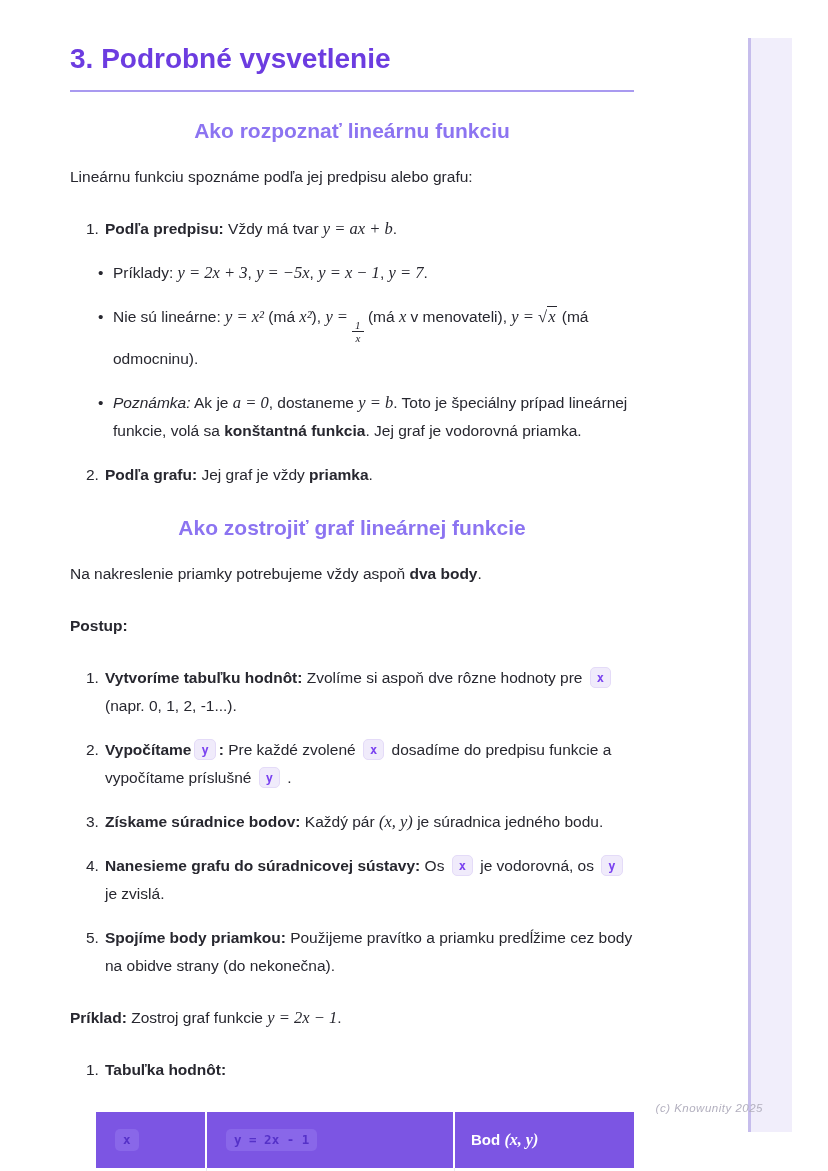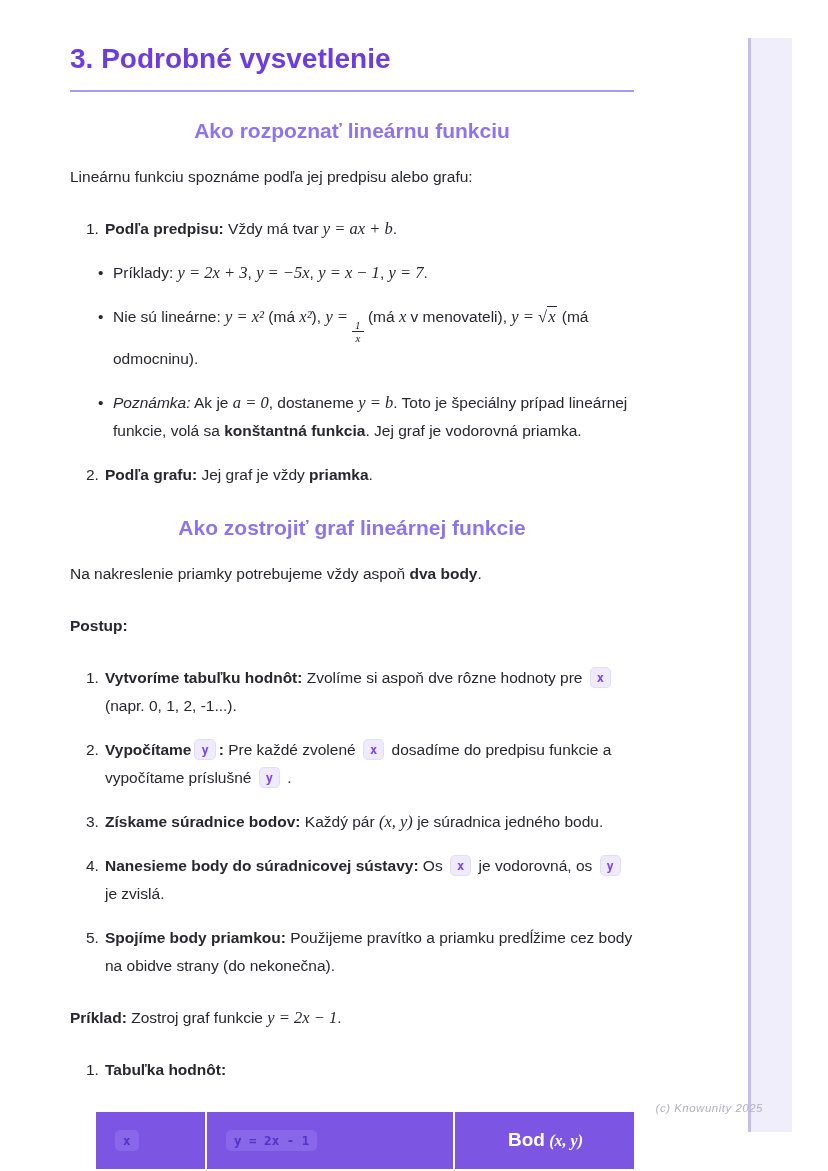--- a/index.html
+++ b/index.html
@@ -45,21 +45,21 @@
   .frac .num{border-bottom:1px solid var(--c-body);padding:0 3px;}
   .radical{font-style:normal;}
   .sqrt-arg{display:inline-block;border-top:1px solid var(--c-body);line-height:1.05;padding:1px 2px 0 1px;}
   
   .tbl{margin:28px 0 0 26px;width:538px;border-collapse:collapse;}
   .tbl th{background:var(--c-thead);text-align:left;padding:14px 16px;height:24px;
           border-right:2px solid #ffffff;}
   .tbl th:last-child{border-right:none;}
   .tbl th .chip{background:var(--c-thead-chip-bg);border:none;color:var(--c-thead-chip-text);
           font-size:12.5px;padding:5px 8px 4px 8px;}
-  .tbl .th-bold{color:#ffffff;font-weight:bold;font-size:19px;margin-left:37px;}
+  .tbl .th-bold{color:#ffffff;font-weight:bold;font-size:15px;}
   .tbl .th-math{color:#ffffff;font-family:"Liberation Serif",serif;font-style:italic;font-size:16px;}
   .tbl td{padding:16px 16px;border-bottom:1px solid var(--c-border);border-right:1px solid var(--c-border);
           font-size:15px;height:22px;vertical-align:middle;}
   .tbl td:last-child{border-right:none;}
   .tbl td.mathcell{font-family:"Liberation Serif",serif;font-size:16px;}
   
   .page-edge{position:absolute;top:38px;right:36px;width:41px;height:1094px;
              background:var(--c-edge-bar);border-left:3px solid var(--c-edge-line);}
   .watermark{position:absolute;top:1102px;right:65px;font-size:11.5px;letter-spacing:0.5px;
              color:var(--c-watermark);z-index:5;font-style:italic;}
@@ -131,21 +131,21 @@
         <div class="li-body"><span class="b">Vypočítame</span><code class="chip">y</code><span class="b">:</span><span> Pre každé zvolené </span><code class="chip">x</code><span> dosadíme do predpisu funkcie a vypočítame príslušné </span><code class="chip">y</code><span> .</span></div>
       </div>
 
       <div class="li">
         <span class="marker">3.</span>
         <div class="li-body"><span class="b">Získame súradnice bodov:</span><span> Každý pár </span><span class="m">(x, y)</span><span> je súradnica jedného bodu.</span></div>
       </div>
 
       <div class="li">
         <span class="marker">4.</span>
-        <div class="li-body"><span class="b">Nanesieme body do súradnicovej sústavy:</span><span> Os </span><code class="chip">x</code><span> je vodorovná, os </span><code class="chip">y</code><span> je zvislá.</span></div>
+        <div class="li-body"><span class="b">Nanesieme grafu do súradnicovej sústavy:</span><span> Os </span><code class="chip">x</code><span> je vodorovná, os </span><code class="chip">y</code><span> je zvislá.</span></div>
       </div>
 
       <div class="li">
         <span class="marker">5.</span>
         <div class="li-body"><span class="b">Spojíme body priamkou:</span><span> Použijeme pravítko a priamku predĺžime cez body na obidve strany (do nekonečna).</span></div>
       </div>
     </div>
 
     <p><span class="b">Príklad:</span><span> Zostroj graf funkcie </span><span class="m">y = 2x − 1</span><span>.</span></p>
 

